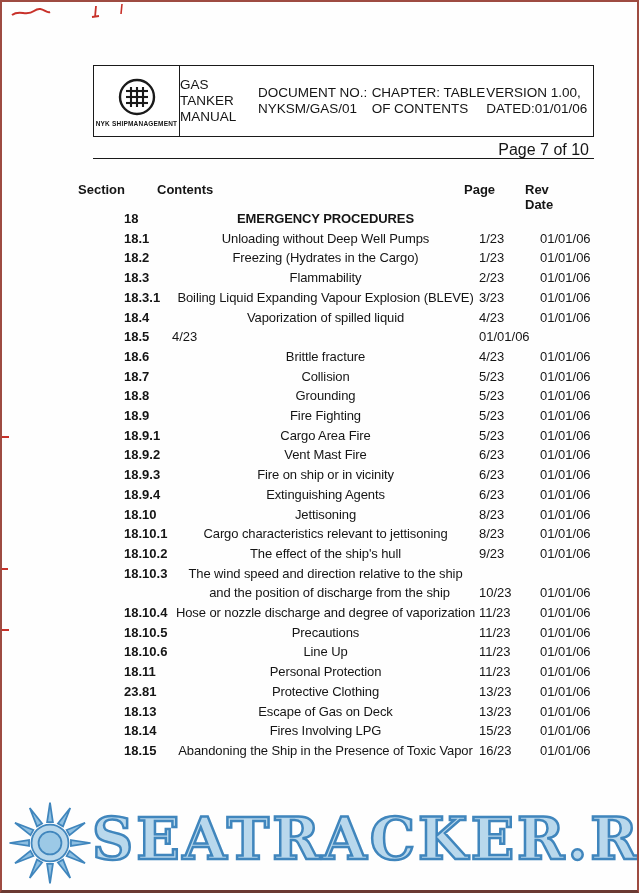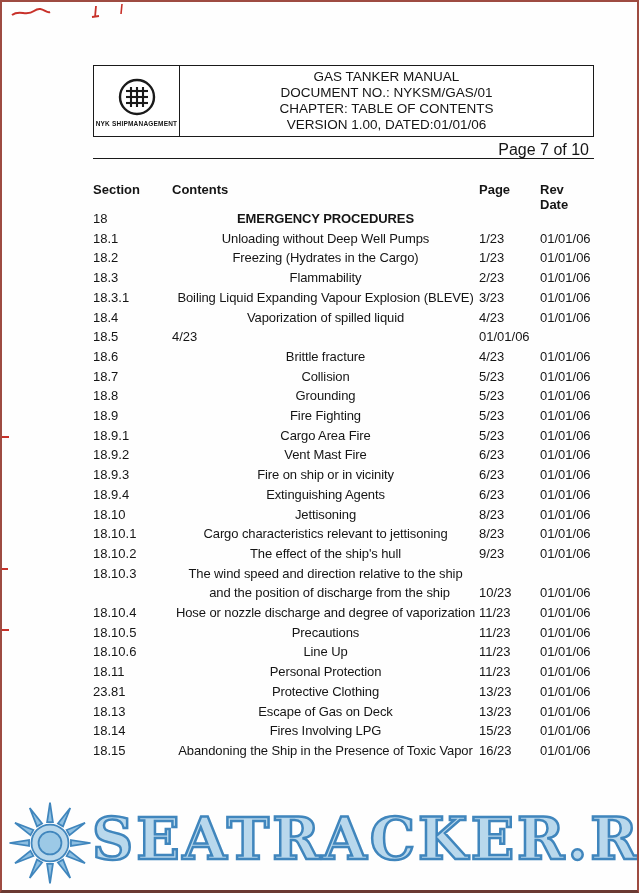--- a/index.html
+++ b/index.html
@@ -6,29 +6,29 @@
   html,body { width:639px; height:893px; background:#ddd; }
   .page {
     position:relative; width:639px; height:893px; background:#fefefe;
     border:2px solid #9e4b41; border-bottom:3px solid #6b3a32;
     overflow:hidden; font-family:"Liberation Sans","DejaVu Sans",sans-serif; color:#151515;
   }
   
   .header-box { position:absolute; left:91px; top:63px; width:501px; height:72px; border:1.5px solid #1a1a1a; display:flex; background:#fff; }
   .logo-cell { width:86px; border-right:1.5px solid #1a1a1a; display:flex; flex-direction:column; align-items:center; justify-content:center; gap:2px; }
   .logo-caption { font-size:6.5px; font-weight:bold; letter-spacing:.2px; white-space:nowrap; }
-  .title-cell { flex:1; display:flex; flex-direction:column; justify-content:center; align-items:center; font-size:13.5px; line-height:16px; }
+  .title-cell { flex:1; display:flex; flex-direction:row; justify-content:center; align-items:center; font-size:13.5px; line-height:16px; }
   .page-indicator { position:absolute; top:139px; right:48px; font-size:16px; }
   .header-rule { position:absolute; left:91px; top:156px; width:501px; border-top:1.5px solid #1a1a1a; }
   
   .table-header, .toc-row { display:grid; grid-template-columns:79px 307px 61px 54px; }
-  .table-header { position:absolute; left:91px; top:180px; width:501px; font-weight:bold; font-size:13px; }
+  .table-header { position:absolute; left:76px; top:180px; width:501px; font-weight:bold; font-size:13px; }
   .toc-rows { position:absolute; left:91px; top:207px; width:501px; }
   .toc-row { font-size:13px; line-height:19.7px; }
-  .cell-section { font-weight:normal; }
+  .cell-section { font-weight:bold;margin-left:31px; }
   .bold-row .cell-contents { font-weight:bold; }
   .cell-contents { white-space:nowrap; letter-spacing:-0.1px;text-align:center; }
   .contents-line2 { padding-left:8px; }
   .two-line .cell-page, .two-line .cell-rev { align-self:end; }
   
   .watermark { position:absolute; left:0; top:795px; width:639px; height:94px; }
   .wm-sun { position:absolute; left:4px; top:2px; width:88px; height:88px; }
   .wm-text {
     position:absolute; left:90px; top:8px; white-space:nowrap;
     font-family:"DejaVu Serif","Liberation Serif",serif; font-weight:bold;

